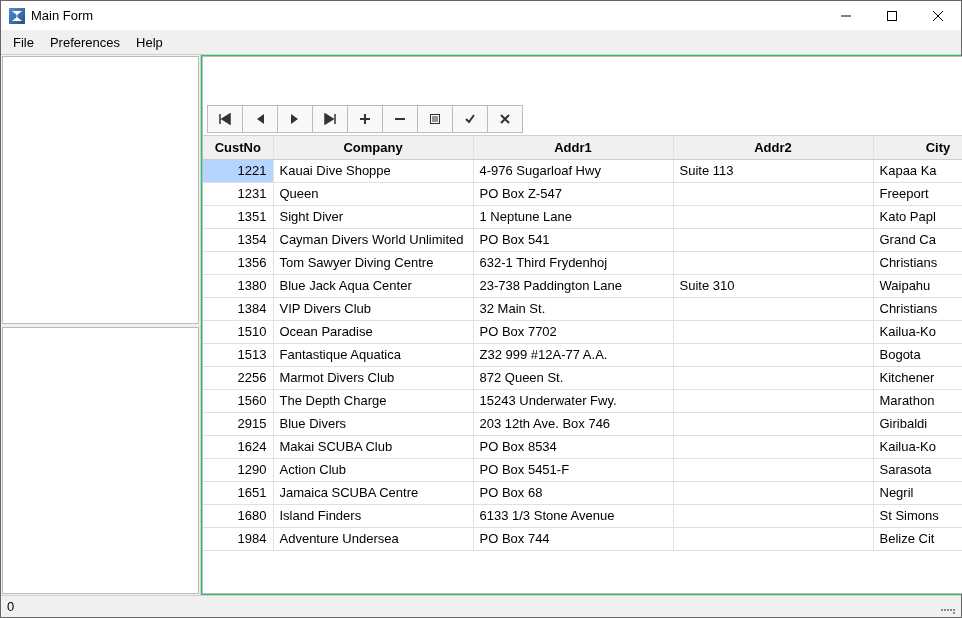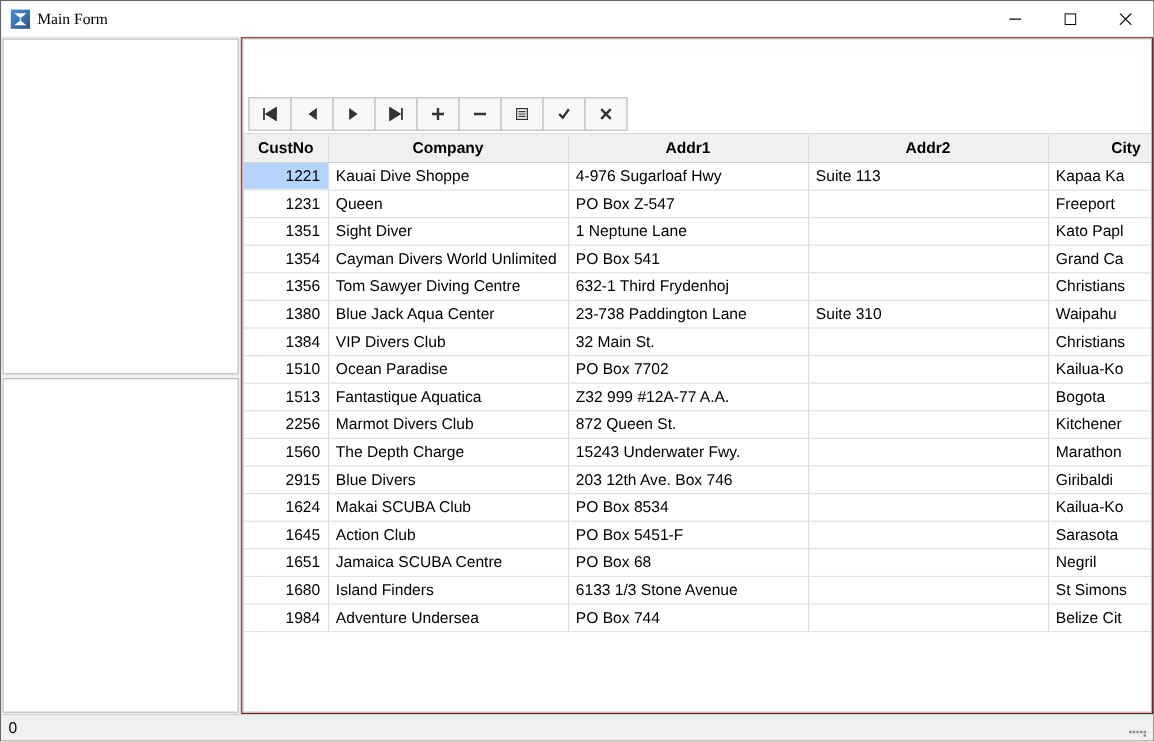--- a/index.html
+++ b/index.html
@@ -20,21 +20,20 @@
     background: #fff;
   }
 
   
   .titlebar {
     height: 30px;
     display: flex;
     align-items: center;
     background: #fff;
     border-bottom: 1px solid #eee;
-    font-family: Liberation Serif, serif;
   }
   .titlebar .icon {
     width: 16px; height: 16px;
     margin-left: 8px;
     margin-right: 6px;
     background: linear-gradient(135deg, #4a90d9 0%, #2c5282 100%);
     display: flex; align-items: center; justify-content: center;
   }
   .titlebar .icon svg { display: block; }
   .titlebar .title { flex: 0 0 auto; }
@@ -72,23 +71,23 @@
     flex: 1;
     border: 1px solid #bbb;
     margin: 1px;
     background: #fff;
   }
   .side-sep { height: 1px; }
 
   .main {
     flex: 1;
     display: flex;
-    flex-direction: column;
+    flex-direction: row;
     min-width: 0;
-    background: #7f1d1d;
+    background: #22c55e;
   }
 
   .grid-wrap {
     flex: 1;
     margin: 1px;
     border: 1px solid #bbb;
     background: #fff;
     display: flex;
     flex-direction: column;
     min-height: 0;
@@ -222,20 +221,25 @@
           <rect x="0.5" y="0.5" width="9" height="9" fill="none" stroke="#000" stroke-width="1"></rect>
         </svg>
     </div>
     <div class="ctrl">
       <svg width="10" height="10">
           <path d="M0 0 L10 10 M10 0 L0 10" stroke="#000" stroke-width="1"></path>
         </svg>
     </div>
   </div>
 
+  <div class="menubar">
+    <div class="menu">File</div>
+    <div class="menu">Preferences</div>
+    <div class="menu">Help</div>
+  </div>
 
   <div class="body-area">
 
     <div class="sidebar">
       <div class="side-pane"></div>
       <div class="side-sep"></div>
       <div class="side-pane"></div>
     </div>
 
     <div class="main">
@@ -390,21 +394,21 @@
                   <td class="col-city">Giribaldi</td>
                 </tr>
                 <tr>
                   <td class="col-custno">1624</td>
                   <td class="col-company">Makai SCUBA Club</td>
                   <td class="col-addr1">PO Box 8534</td>
                   <td class="col-addr2"></td>
                   <td class="col-city">Kailua-Ko</td>
                 </tr>
                 <tr>
-                  <td class="col-custno">1645</td>
+                  <td class="col-custno">1290</td>
                   <td class="col-company">Action Club</td>
                   <td class="col-addr1">PO Box 5451-F</td>
                   <td class="col-addr2"></td>
                   <td class="col-city">Sarasota</td>
                 </tr>
                 <tr>
                   <td class="col-custno">1651</td>
                   <td class="col-company">Jamaica SCUBA Centre</td>
                   <td class="col-addr1">PO Box 68</td>
                   <td class="col-addr2"></td>

